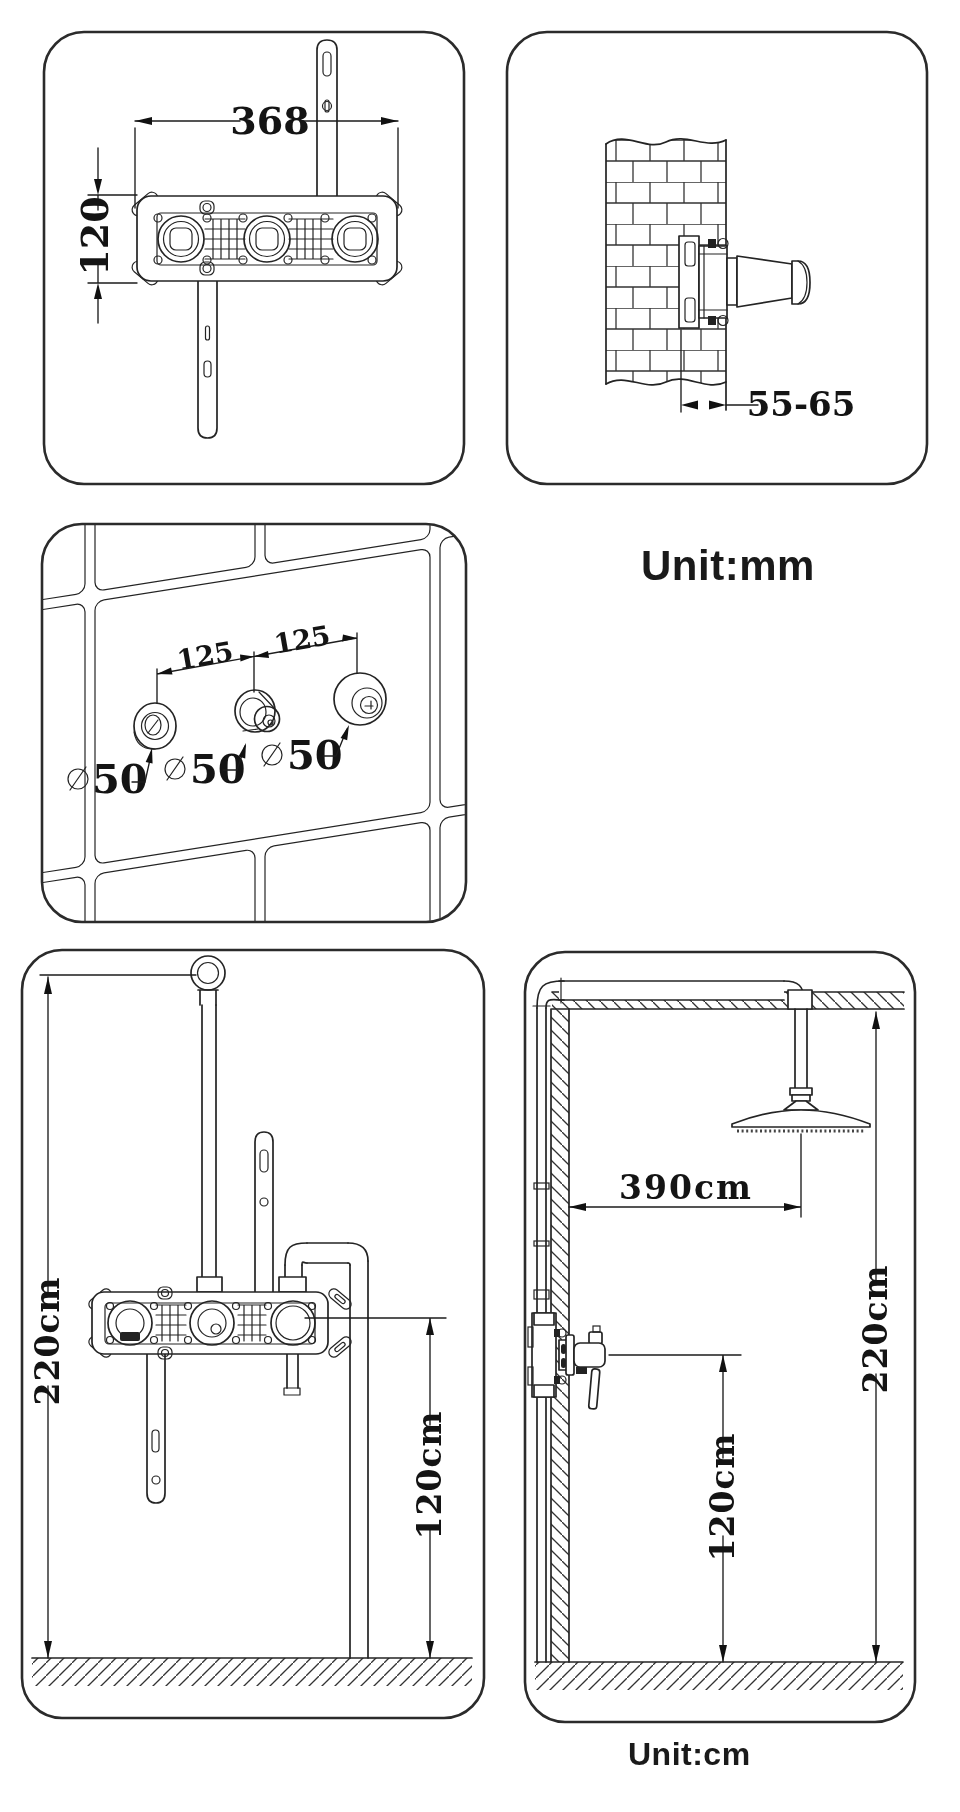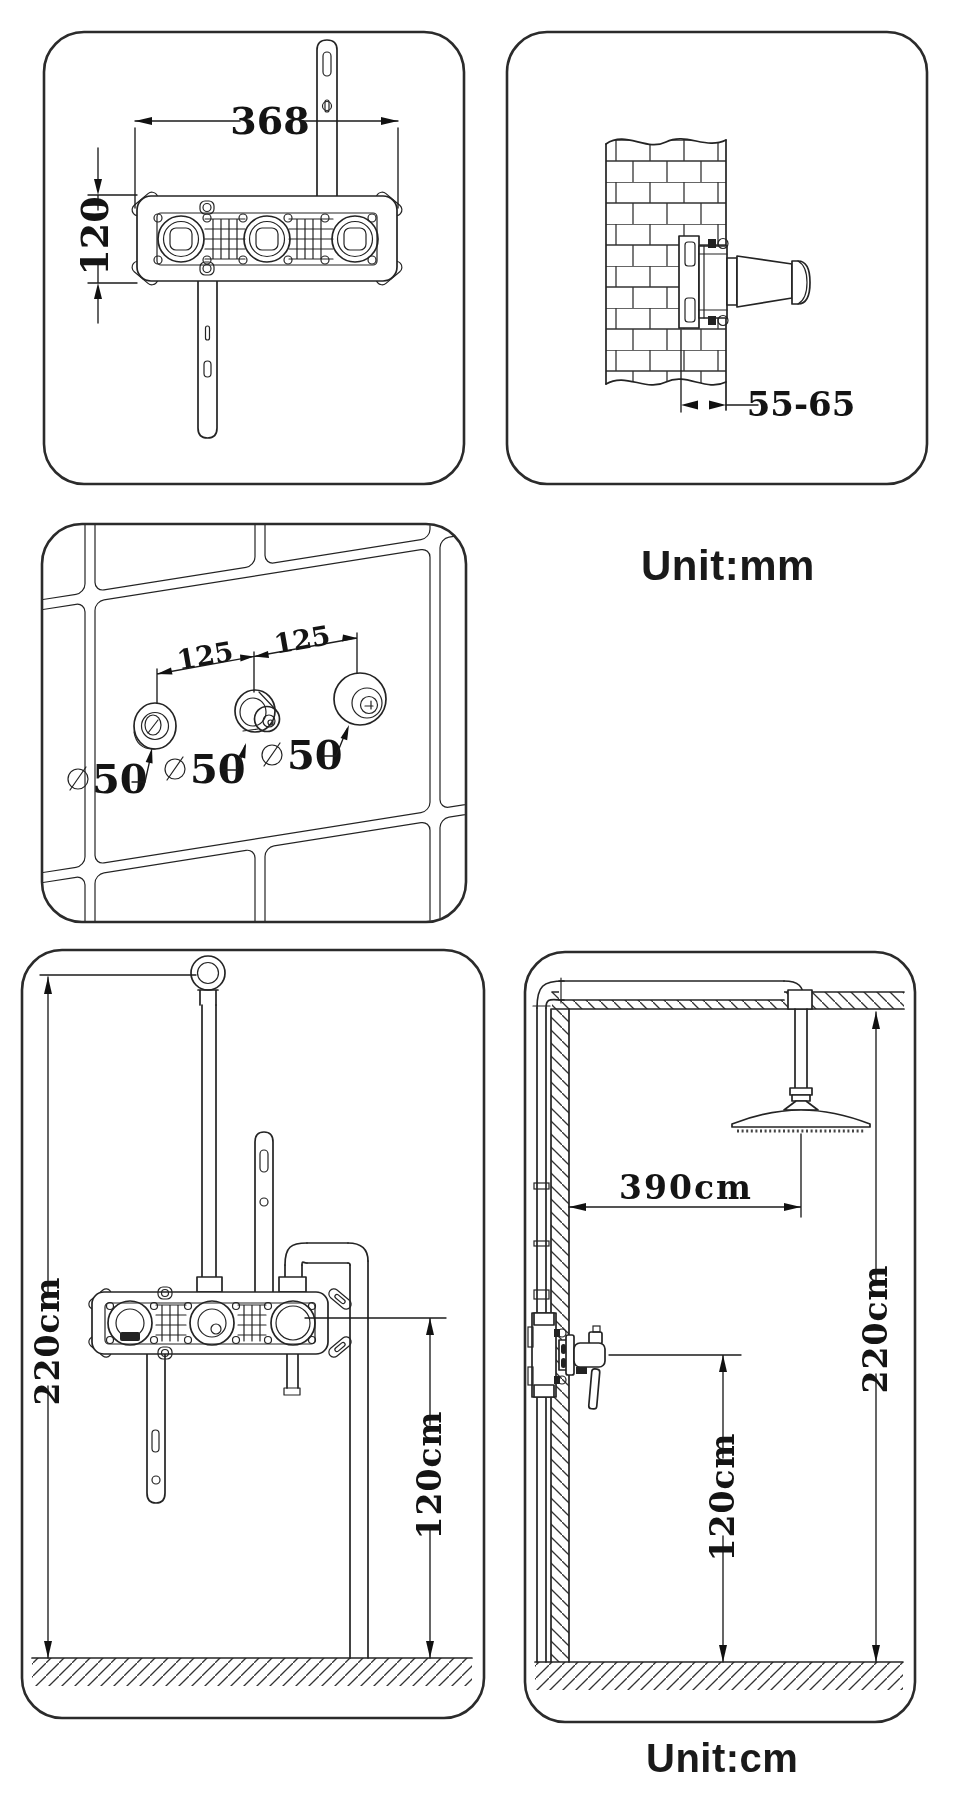--- a/index.html
+++ b/index.html
@@ -1,20 +1,20 @@
 <!DOCTYPE html>
 <html><head>
 <meta charset="utf-8">
 <style>
   html,body{margin:0;padding:0;background:#fff;}
   body{width:960px;height:1812px;position:relative;font-family:"Liberation Sans",sans-serif;}
   .panel{position:absolute;}
   .unit-label{position:absolute;font-family:"Liberation Sans",sans-serif;font-weight:700;color:#1a1a1a;letter-spacing:0.5px;}
   #unit-mm{left:641px;top:523px;font-size:42px;margin-top:19px;}
-  #unit-cm{left:646px;top:1736px;font-size:40px;}
+  #unit-cm{left:628px;top:1736px;font-size:32px;}
   svg .s{stroke:#242424;stroke-width:1.7;fill:none;stroke-linecap:round;stroke-linejoin:round;}
   svg .sf{stroke:#242424;stroke-width:1.7;fill:#fff;stroke-linejoin:round;}
   svg .t{stroke:#242424;stroke-width:1.2;fill:none;stroke-linecap:round;}
   svg .d{stroke:#1d1d1d;stroke-width:1.35;fill:none;stroke-linecap:round;}
   svg .a{fill:#111;stroke:none;}
   svg .dk{fill:#222;stroke:none;}
   svg .pnl{fill:#fff;stroke:#2b2b2b;stroke-width:2.6;}
   svg text{font-family:"DejaVu Serif","Liberation Serif",serif;font-weight:700;fill:#141414;}
 </style>
 </head>

